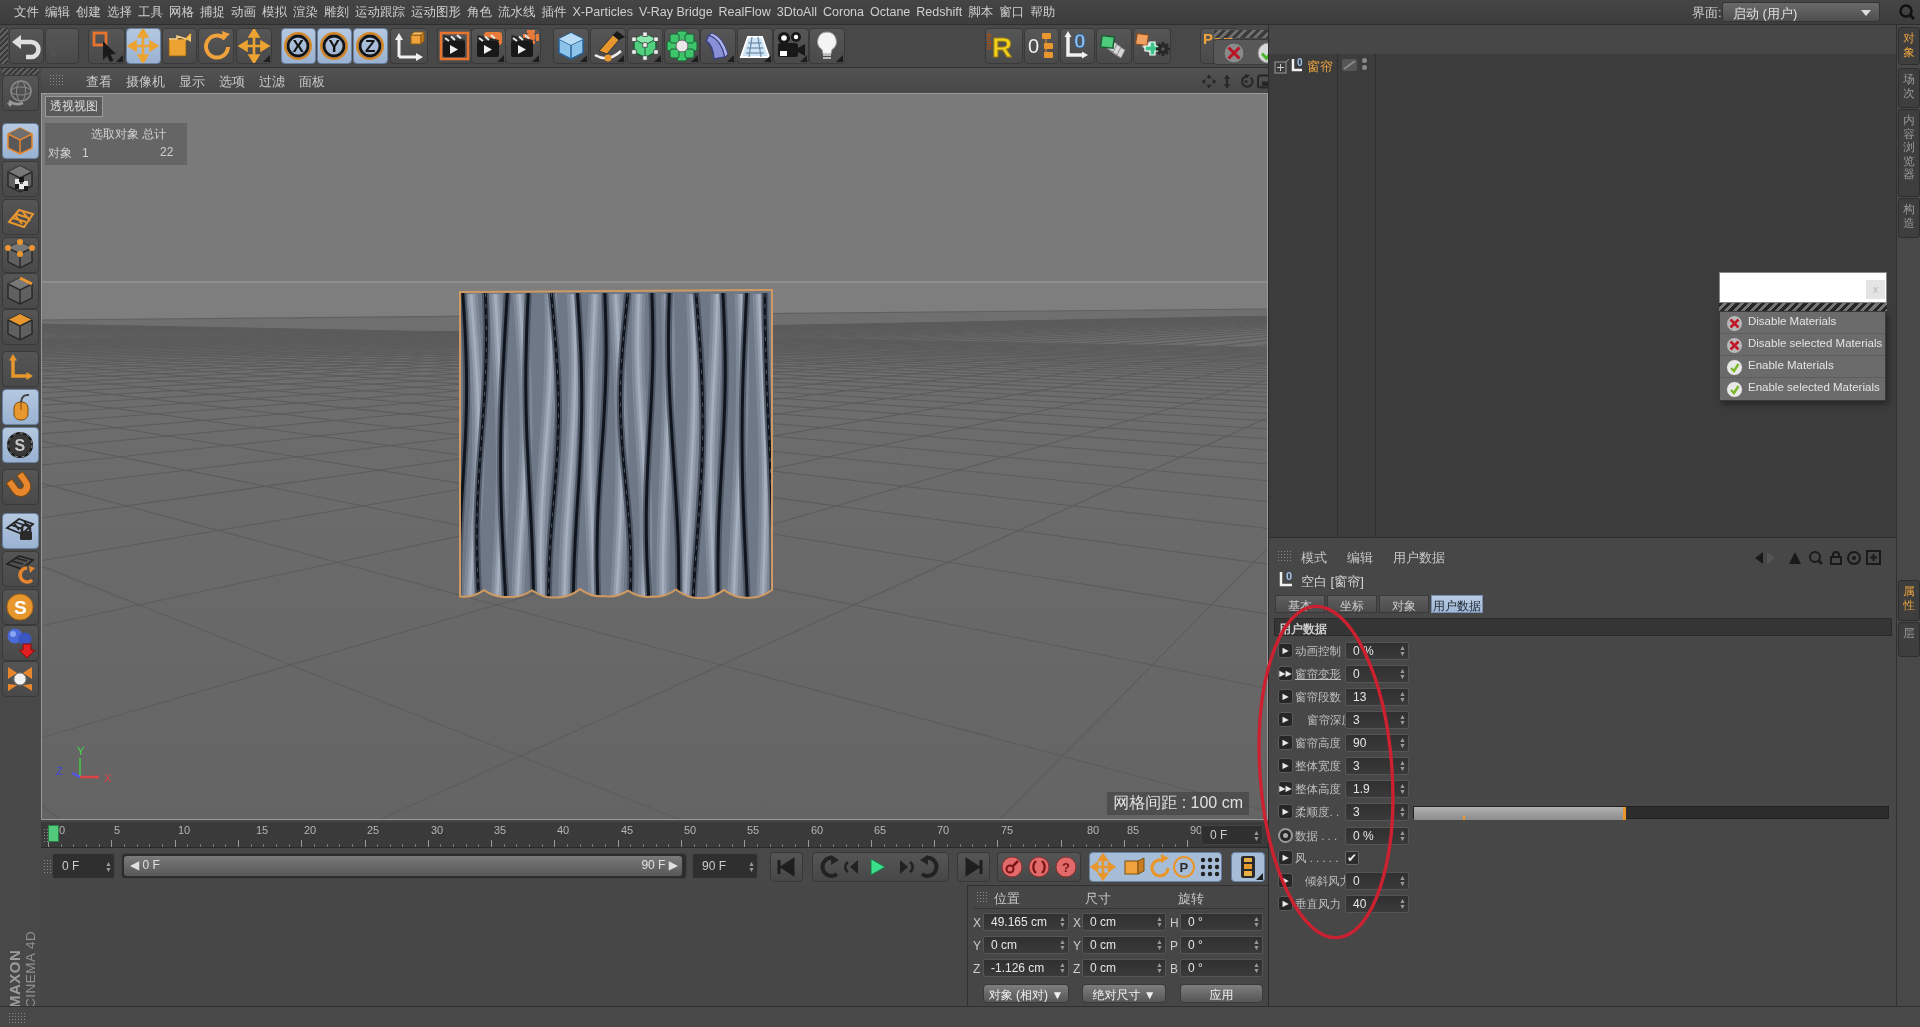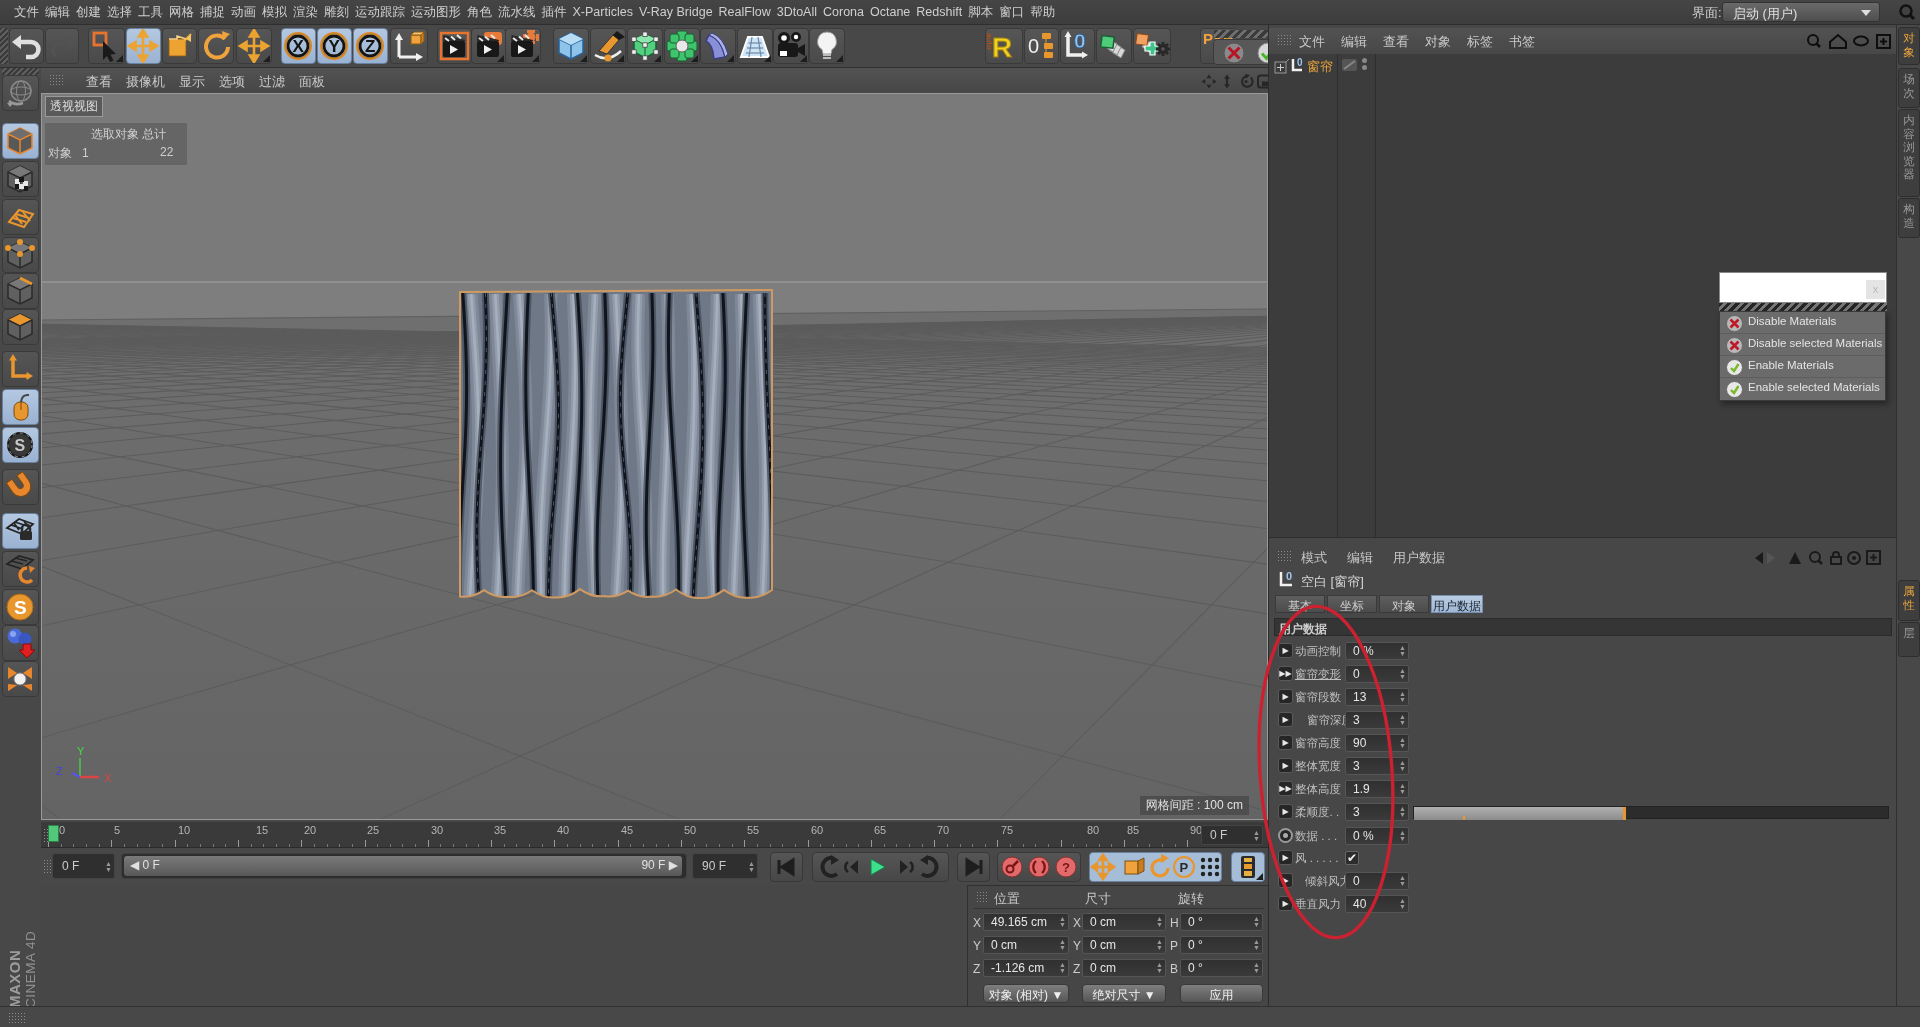--- a/index.html
+++ b/index.html
@@ -635,21 +635,21 @@
           <path d="M 722.9,199.0 Q 722.9,199.0 723.0,217.9 Q 723.2,236.7 723.7,255.6 Q 724.2,274.5 724.9,293.4 Q 725.7,312.2 726.5,331.1 Q 727.4,350.0 728.2,368.8 Q 729.1,387.7 729.7,406.6 Q 730.3,425.5 730.7,444.3 Q 731.1,463.2 731.1,482.1 L 731.0,501.0 " stroke="#5a6270" stroke-width="1" fill="none" stroke-dasharray="4 7" opacity="0.9"></path>
         </g>
 <path d="M 418,198 L 730,196 L 730.0,496.0 Q 718.0,504.8 706.0,503.7 Q 694.0,504.8 682.0,495.9 Q 670.0,505.0 658.0,504.0 Q 646.0,504.7 634.0,495.5 Q 622.0,504.0 610.0,502.5 Q 598.0,504.6 586.0,496.7 Q 574.0,504.4 562.0,502.0 Q 550.0,503.6 538.0,495.1 Q 526.0,504.2 514.0,503.3 Q 502.0,504.7 490.0,496.2 Q 478.0,504.5 466.0,502.7 Q 454.0,504.4 442.0,496.1 Q 430.0,504.3 418.0,502.5 Z" fill="none" stroke="#cf9a62" stroke-width="2"></path>
 </svg>
 <div style="position:absolute;left:3px;top:2px;background:#5a5a5a;border:1px solid #9a9a9a;color:#dcdcdc;font-size:12px;padding:1px 4px;">透视视图</div>
 <div style="position:absolute;left:3px;top:29px;width:142px;height:42px;background:rgba(40,40,40,0.25);color:#d0d0d0;font-size:12px;">
 <div style="position:absolute;left:46px;top:3px;">选取对象 总计</div>
 <div style="position:absolute;left:3px;top:22px;">对象&nbsp;&nbsp;&nbsp;1</div>
 <div style="position:absolute;left:115px;top:22px;">22</div>
 </div>
-<div style="position:absolute;right:18px;bottom:4px;background:rgba(60,60,60,0.55);color:#e0e0e0;font-size:12px;padding:1px 6px;">网格间距 : 100 cm</div>
+<div style="position:absolute;right:18px;bottom:4px;background:rgba(60,60,60,0.55);color:#e0e0e0;font-size:16px;padding:1px 6px;">网格间距 : 100 cm</div>
 <svg style="position:absolute;left:2px;bottom:30px" width="70" height="45">
 <text x="33" y="11" fill="#44dd44" font-size="11">Y</text>
 <line x1="36" y1="14" x2="36" y2="33" stroke="#44cc44" stroke-width="1.5"></line>
 <line x1="36" y1="33" x2="55" y2="33" stroke="#dd4444" stroke-width="2.5"></line>
 <text x="60" y="38" fill="#dd4444" font-size="11">X</text>
 <line x1="36" y1="33" x2="28" y2="29" stroke="#5555ee" stroke-width="2"></line>
 <text x="12" y="31" fill="#4444dd" font-size="11">Z</text>
 </svg>
 </div>
 
@@ -878,29 +878,20 @@
 </div>
 
 <div class="abs" style="left:6px;top:1008px;width:0;height:0;">
 <div style="position:absolute;left:0;top:0;transform:rotate(-90deg);transform-origin:0 0;width:100px;color:#9c9c9c;font-size:15px;font-weight:bold;letter-spacing:0.5px;">MAXON</div>
 <div style="position:absolute;left:17px;top:0;transform:rotate(-90deg);transform-origin:0 0;width:100px;color:#909090;font-size:13.5px;letter-spacing:0.5px;">CINEMA 4D</div>
 </div>
 
 <div id="statusbar"><span class="grip" style="display:inline-block;width:18px;height:12px;margin:5px 0 0 8px;"></span></div>
 
 <div id="rightdock">
-<div id="omenu"><span class="grip" style="display:inline-block;width:14px;height:12px;margin:6px 0 0 8px;"></span><span class="mi">文件</span><span class="mi">编辑</span><span class="mi">查看</span><span class="mi">对象</span><span class="mi">标签</span><span class="mi">书签</span><svg class="abs" style="left:536px;top:5px" width="88" height="17">
-<circle cx="8" cy="7" r="5" fill="none" stroke="#0e0e0e" stroke-width="2"></circle>
-          <line x1="11" y1="10" x2="15" y2="14" stroke="#0e0e0e" stroke-width="2.5"></line>
-<path d="M25 9 l8 -7 8 7 v6 h-16 z" fill="none" stroke="#0e0e0e" stroke-width="2"></path>
-<ellipse cx="56" cy="8" rx="7" ry="4.5" fill="none" stroke="#0e0e0e" stroke-width="2"></ellipse>
-<rect x="72" y="2" width="13" height="13" fill="none" stroke="#0e0e0e" stroke-width="2"></rect>
-          <line x1="78.5" y1="5" x2="78.5" y2="12" stroke="#0e0e0e" stroke-width="2"></line>
-          <line x1="75" y1="8.5" x2="82" y2="8.5" stroke="#0e0e0e" stroke-width="2"></line>
-</svg></div>
 <div id="otree">
 <div class="abs" style="left:68px;top:0;width:1px;height:484px;background:#2e2e2e;"></div>
 <div class="abs" style="left:106px;top:0;width:1px;height:484px;background:#2e2e2e;"></div>
 <svg class="abs" style="left:5px;top:4px" width="16" height="16">
           <rect x="1" y="4" width="11" height="11" fill="none" stroke="#999"></rect>
           <line x1="3" y1="9.5" x2="10" y2="9.5" stroke="#ccc"></line>
           <line x1="6.5" y1="6" x2="6.5" y2="13" stroke="#ccc"></line>
           <line x1="12" y1="4" x2="15" y2="1" stroke="#999"></line>
         </svg>
 <svg class="abs" style="left:21px;top:3px" width="18" height="17">

